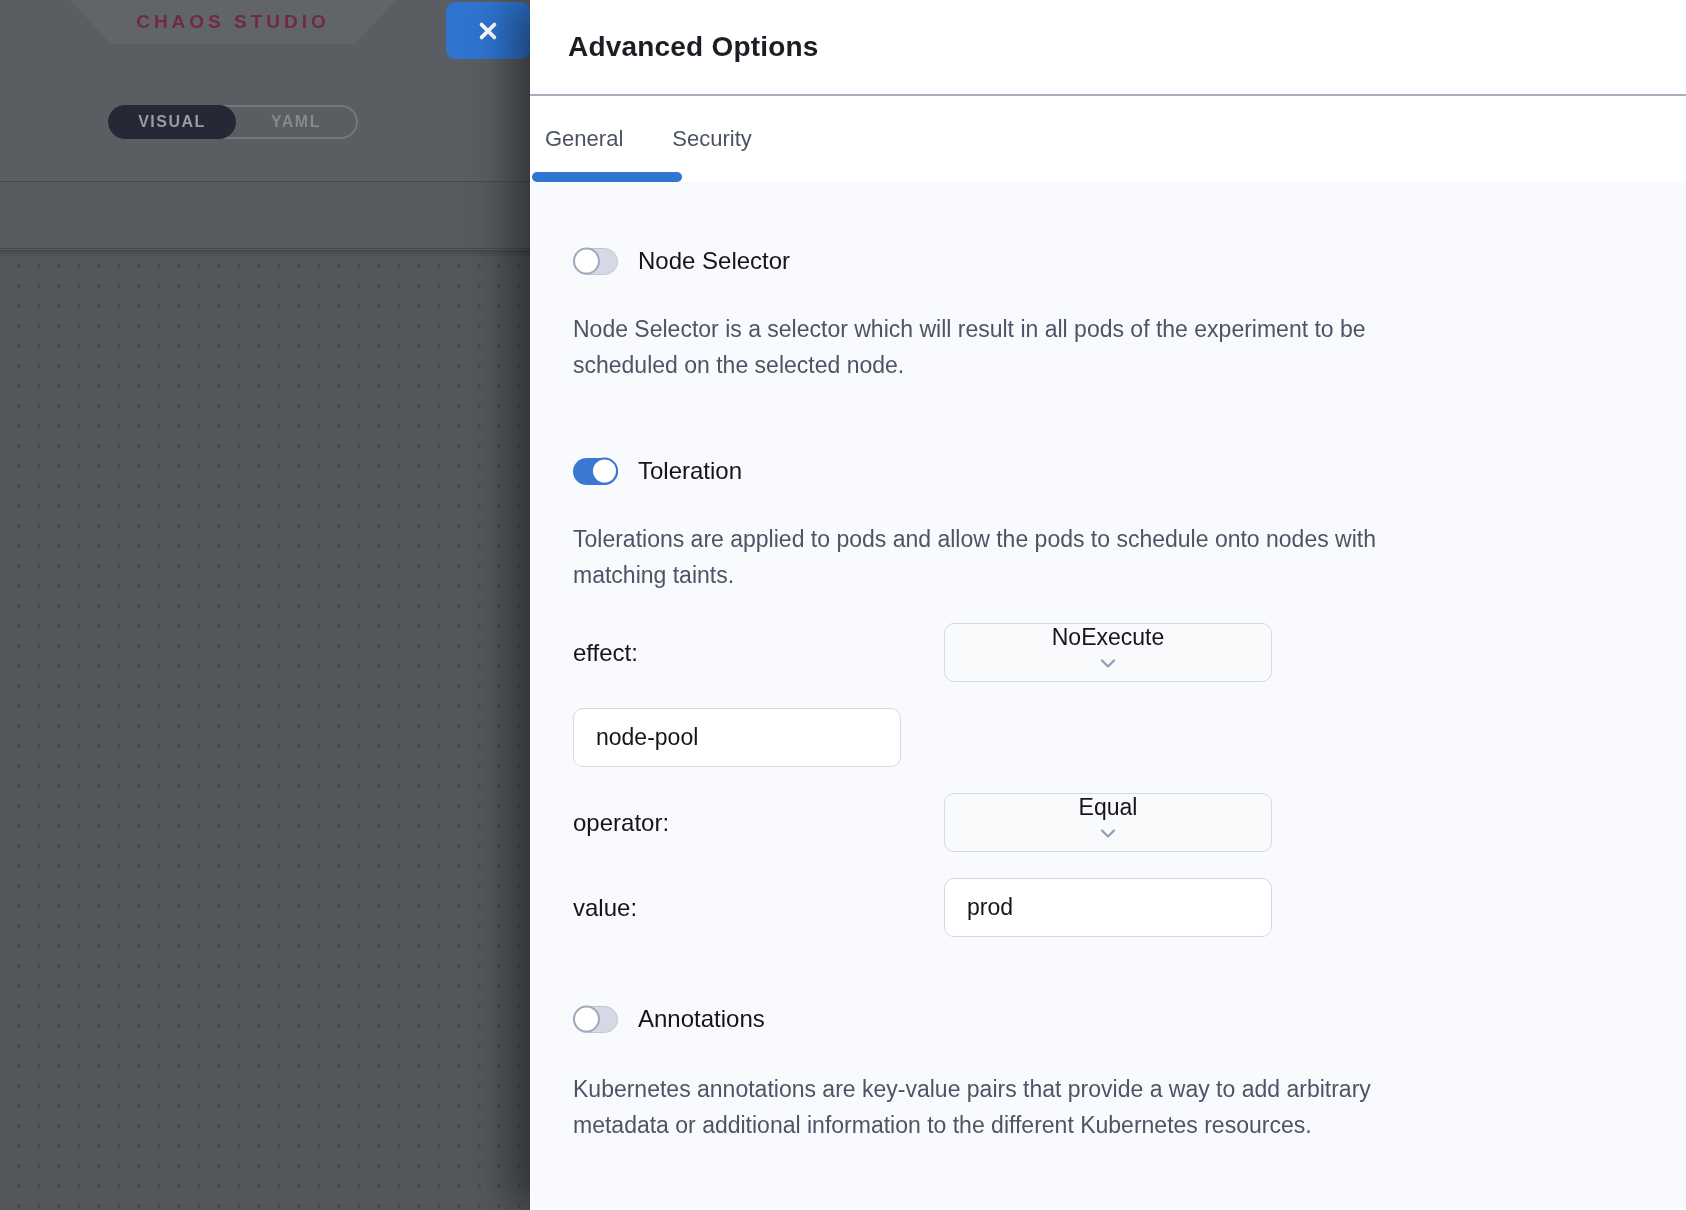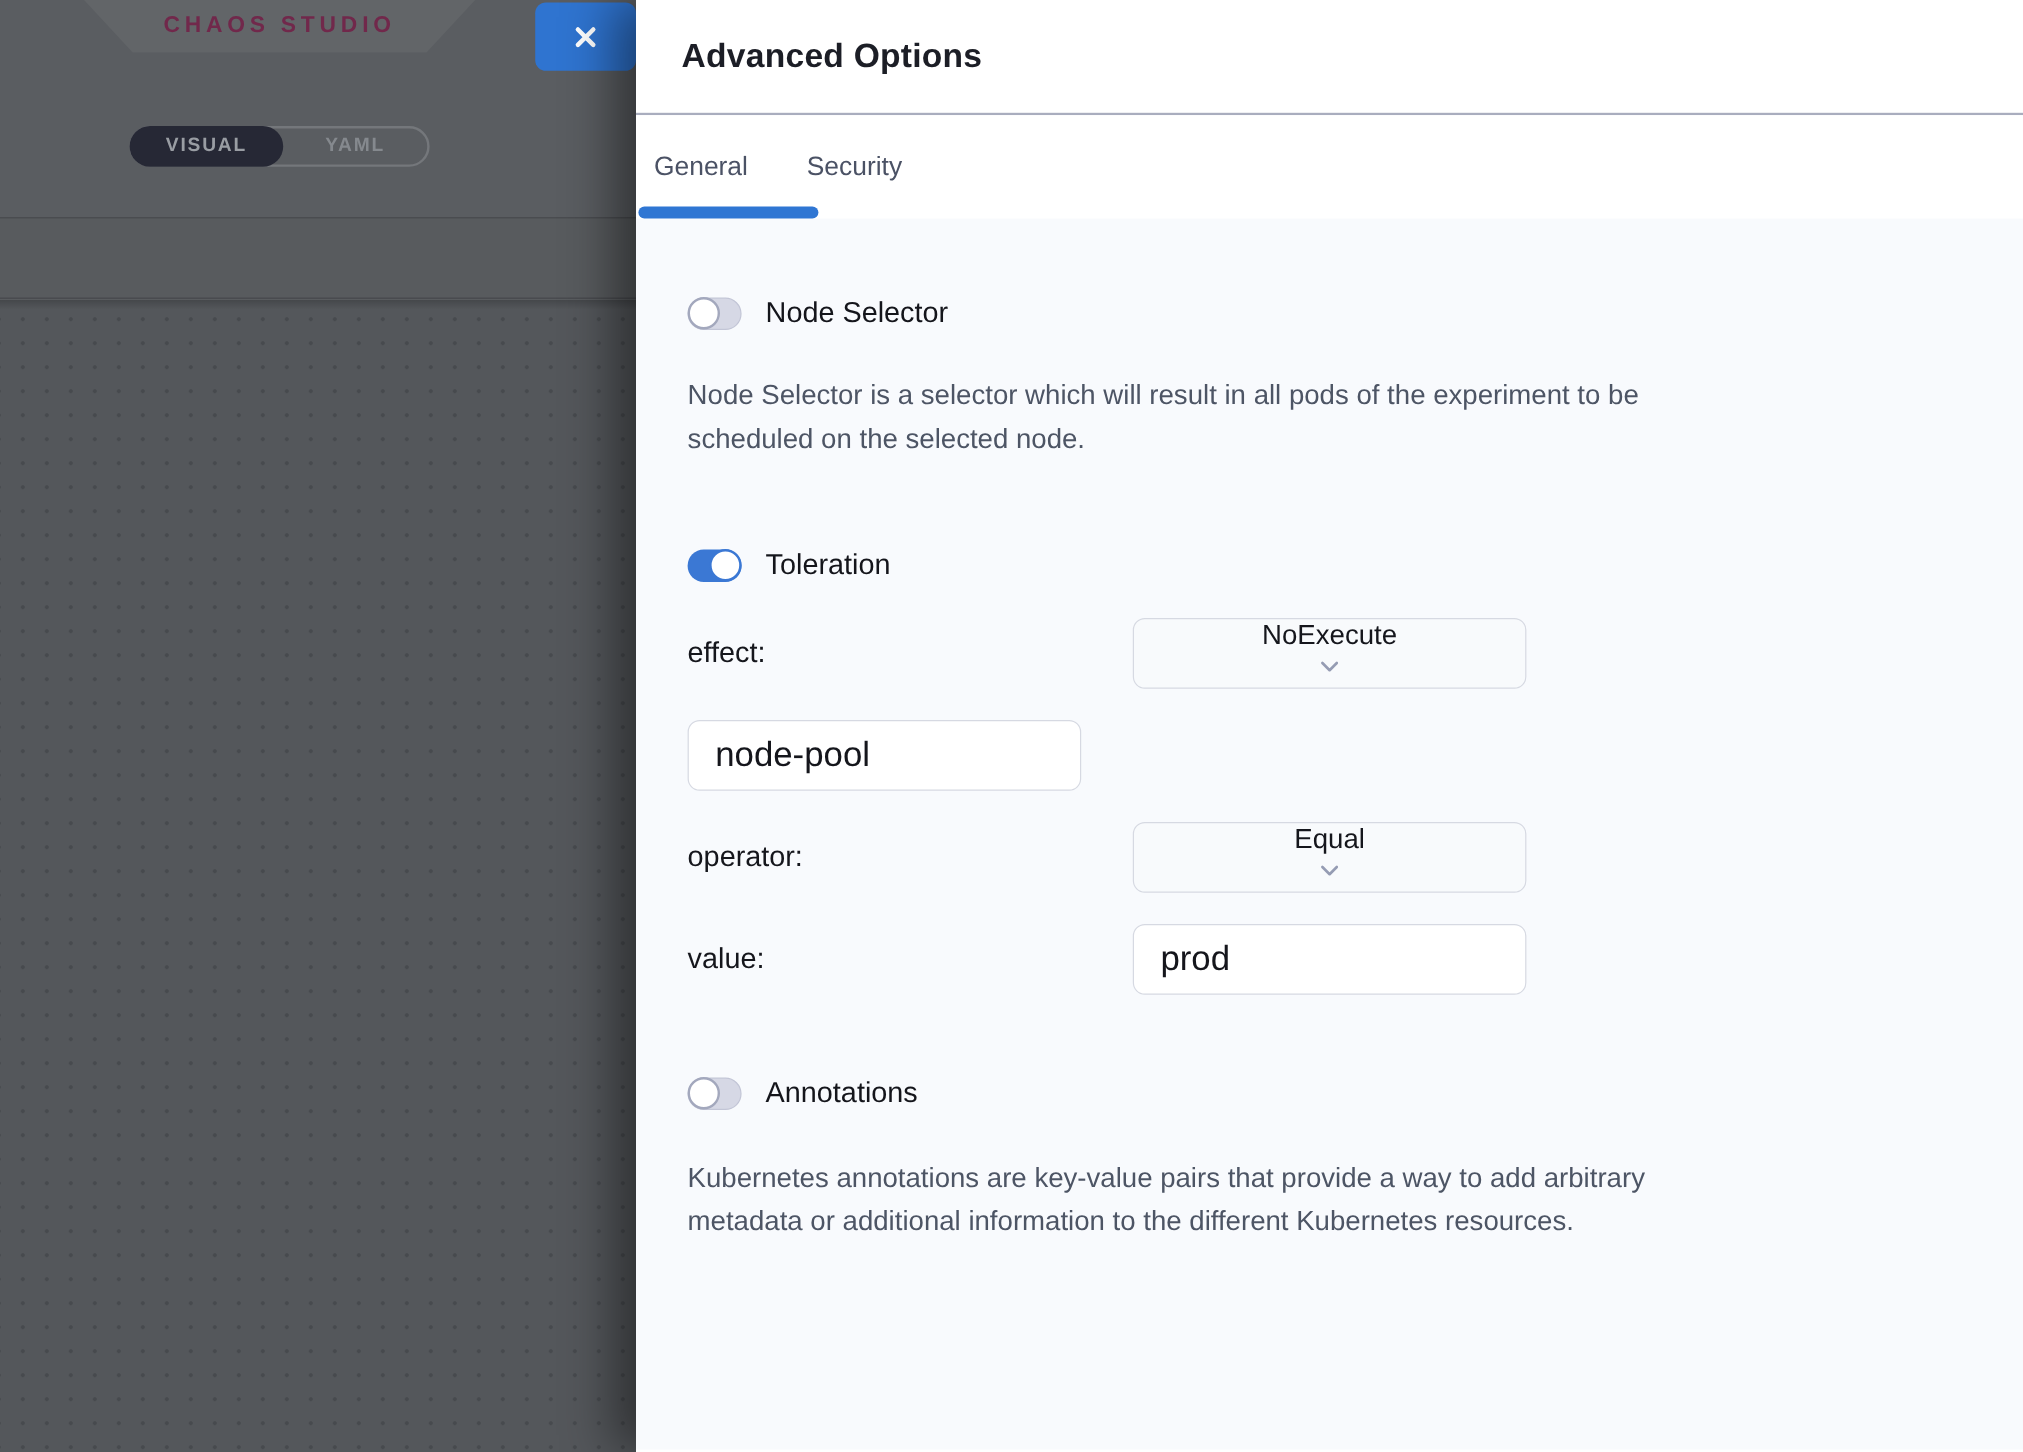--- a/index.html
+++ b/index.html
@@ -58,21 +58,21 @@
   .section-toleration { margin-bottom:68px; }
 
   .fields { margin-top:30px; }
   .field-row { display:flex; align-items:center; margin-bottom:26px; }
   .field-row label { flex:0 0 371px; font-size:24px; color:#15161c; }
   .control { width:328px; height:59px; border-radius:10px; border:1px solid #d6d9e2;
              display:flex; align-items:center; padding:0 22px; font-size:23px; color:#15161c;flex-direction:column; }
   .control.select { background:#f8fafc; justify-content:space-between; cursor:pointer; }
   .control.input  { background:#ffffff; padding:0; }
   .control.input input { width:100%; height:100%; border:none; outline:none; background:transparent;
-                         padding:0 22px; font-family:"Liberation Sans", sans-serif; font-size:29px; color:#15161c; }
+                         padding:0 22px; font-family:"Liberation Sans", sans-serif; font-size:23px; color:#15161c; }
   .chevron { flex:0 0 24px; }
 </style>
 </head>
 <body>
 
 <div class="stage">
 
   <div class="left-panel">
     <div class="lp-header">
       <div class="banner">
@@ -119,20 +119,22 @@
 scheduled on the selected node.</p>
       </section>
 
       <section class="section-toleration">
         <div class="toggle-row">
           <div class="switch on">
               <div class="knob"></div>
             </div>
           <span class="switch-label">Toleration</span>
         </div>
+        <p class="desc">Tolerations are applied to pods and allow the pods to schedule onto nodes with
+matching taints.</p>
 
         <div class="fields">
 
           <div class="field-row">
             <label>effect:</label>
             <div class="control select">
               <span>NoExecute</span>
               <span class="chevron">
                 <svg width="24" height="24" viewBox="0 0 24 24">
                   <path d="M6 9.5 L12 15.5 L18 9.5" fill="none" stroke="#959cb3" stroke-width="2.2" stroke-linecap="round" stroke-linejoin="round"></path>

